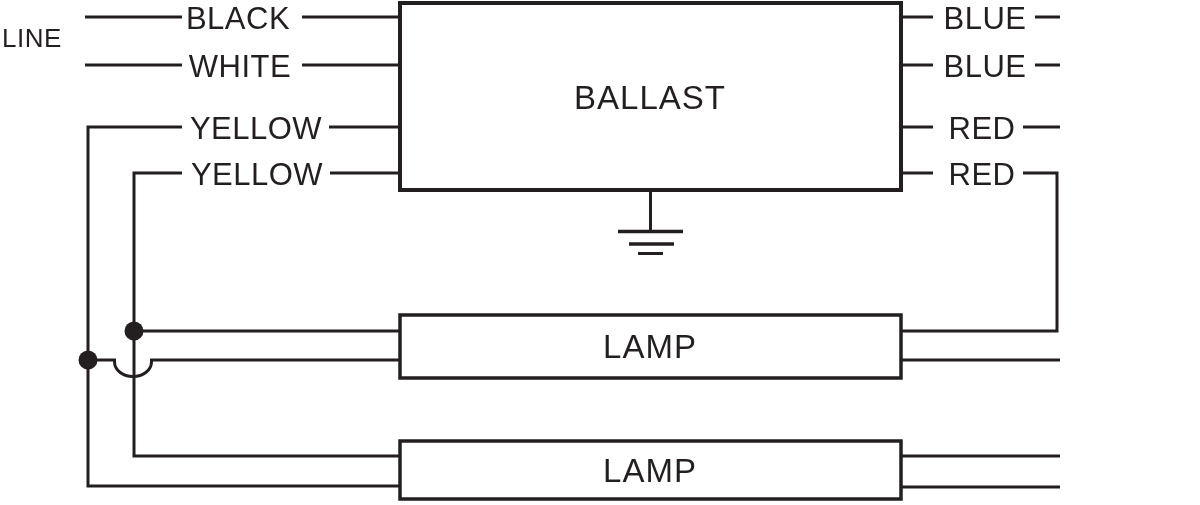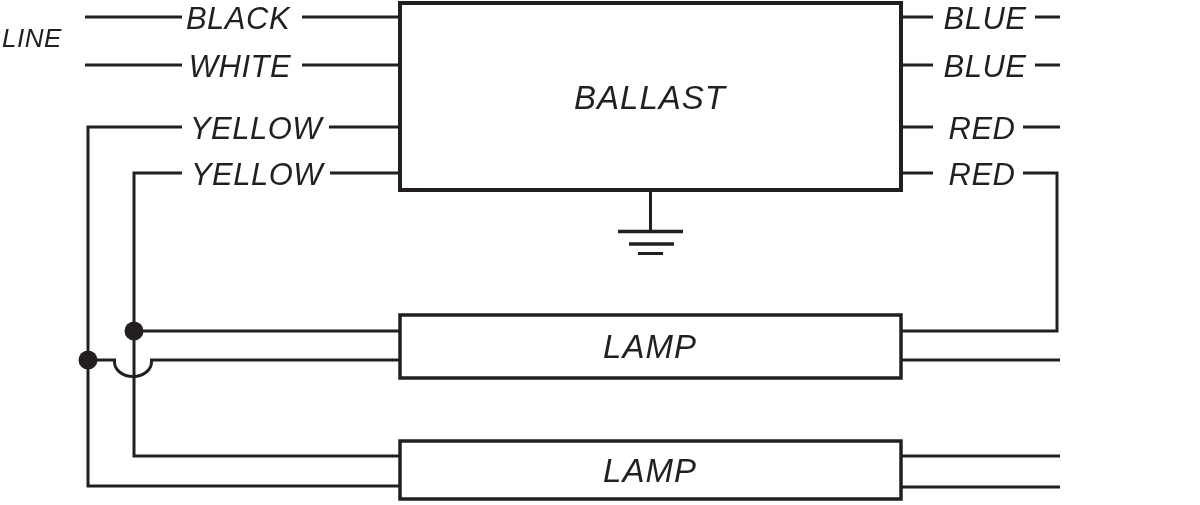--- a/index.html
+++ b/index.html
@@ -2,21 +2,20 @@
 <html><head>
 <meta charset="utf-8">
 <style>
   html,body{margin:0;padding:0;background:#ffffff;}
   .stage{
     position:relative;
     width:1060px;height:505px;
     background:#ffffff;
     overflow:hidden;
     font-family:"Liberation Sans", sans-serif;
-    font-style:italic;
   }
   svg{display:block;}
   .wire{
     stroke:#231f20;
     stroke-width:3;
     fill:none;
     stroke-linecap:butt;
     stroke-linejoin:miter;
   }
   .box{

